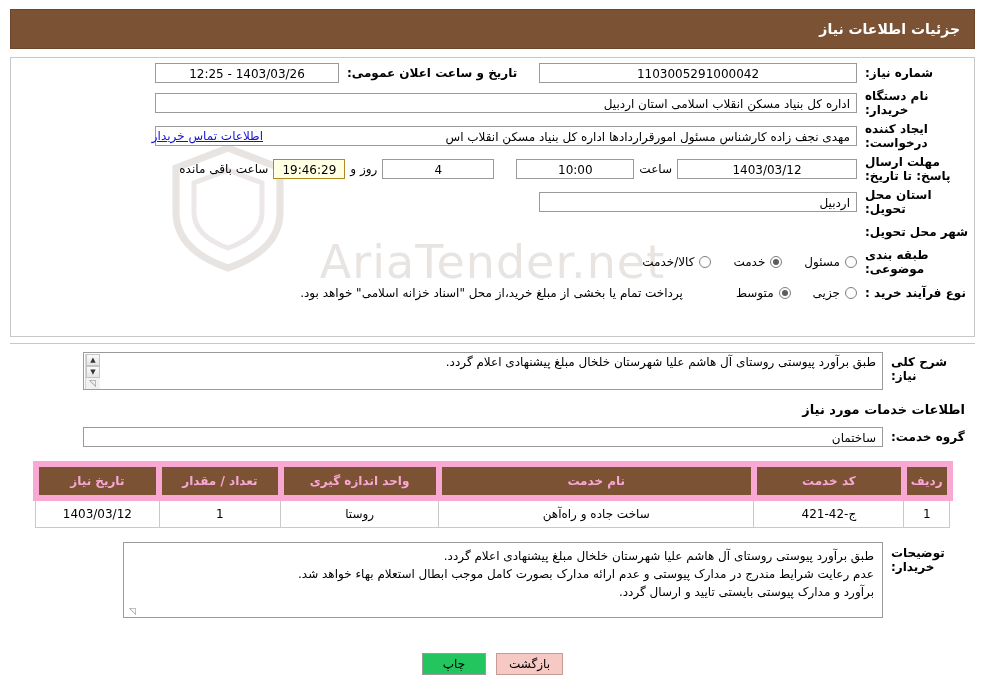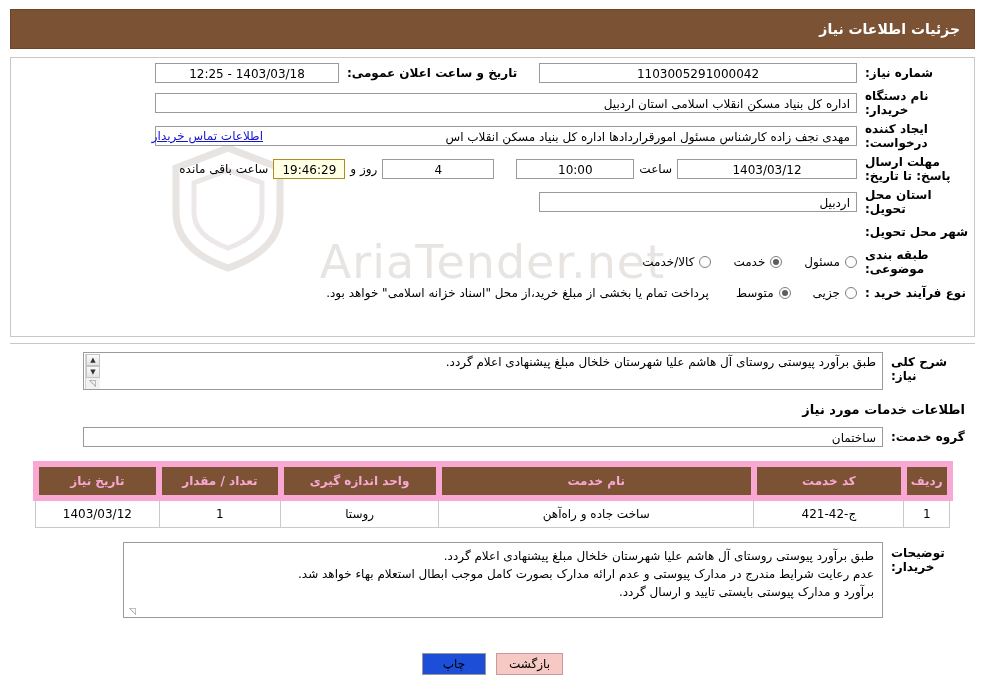--- a/index.html
+++ b/index.html
@@ -294,21 +294,21 @@
     gap: 10px;
     z-index: 4;
   }
   .btn {
     min-width: 64px;
     height: 22px;
     line-height: 20px;
     font-size: 12px;
     text-align: center;
     border: 1px solid #9a9a9a;
-    background: #1d4ed8;
+    background: #22c55e;
     box-sizing: border-box;
     cursor: pointer;
     padding: 0 12px;
   }
   .btn.back {
     background: #f7c9c5;
     border-color: #c79a96;
   }
 </style>
 </head>
@@ -329,21 +329,21 @@
   </div>
 
   <div class="frame"></div>
 
   <div class="form-area">
 
     <div class="row">
       <div class="lbl" style="width:118px">شماره نیاز:</div>
       <div class="fld center" style="width:318px">1103005291000042</div>
       <div class="lbl" style="width:200px">تاریخ و ساعت اعلان عمومی:</div>
-      <div class="fld center" style="width:184px">1403/03/18 - 12:25</div>
+      <div class="fld center" style="width:184px">1403/03/26 - 12:25</div>
     </div>
 
     <div class="row">
       <div class="lbl" style="width:118px">نام دستگاه خریدار:</div>
       <div class="fld right" style="width:702px">اداره کل بنیاد مسکن انقلاب اسلامی استان اردبیل</div>
     </div>
 
     <div class="row">
       <div class="lbl" style="width:118px">ایجاد کننده درخواست:</div>
       <div class="fld right" style="width:702px;position:relative">
@@ -395,21 +395,21 @@
       <div style="display:flex;align-items:center">
         <span class="radio-item">
           <span class="radio"></span>
           <span>جزیی</span>
         </span>
         <span class="radio-item">
           <span class="radio checked"></span>
           <span>متوسط</span>
         </span>
       </div>
-      <div class="plain" style="">پرداخت تمام یا بخشی از مبلغ خرید،از محل "اسناد خزانه اسلامی" خواهد بود.</div>
+      <div class="plain" style="margin-right:26px">پرداخت تمام یا بخشی از مبلغ خرید،از محل "اسناد خزانه اسلامی" خواهد بود.</div>
     </div>
   </div>
 
   <div class="section2">
 
     <div class="desc-row">
       <div class="desc-label">شرح کلی نیاز:</div>
       <div class="textarea-box">
         <div class="ta-scroll">
           <div class="up">▲</div>

